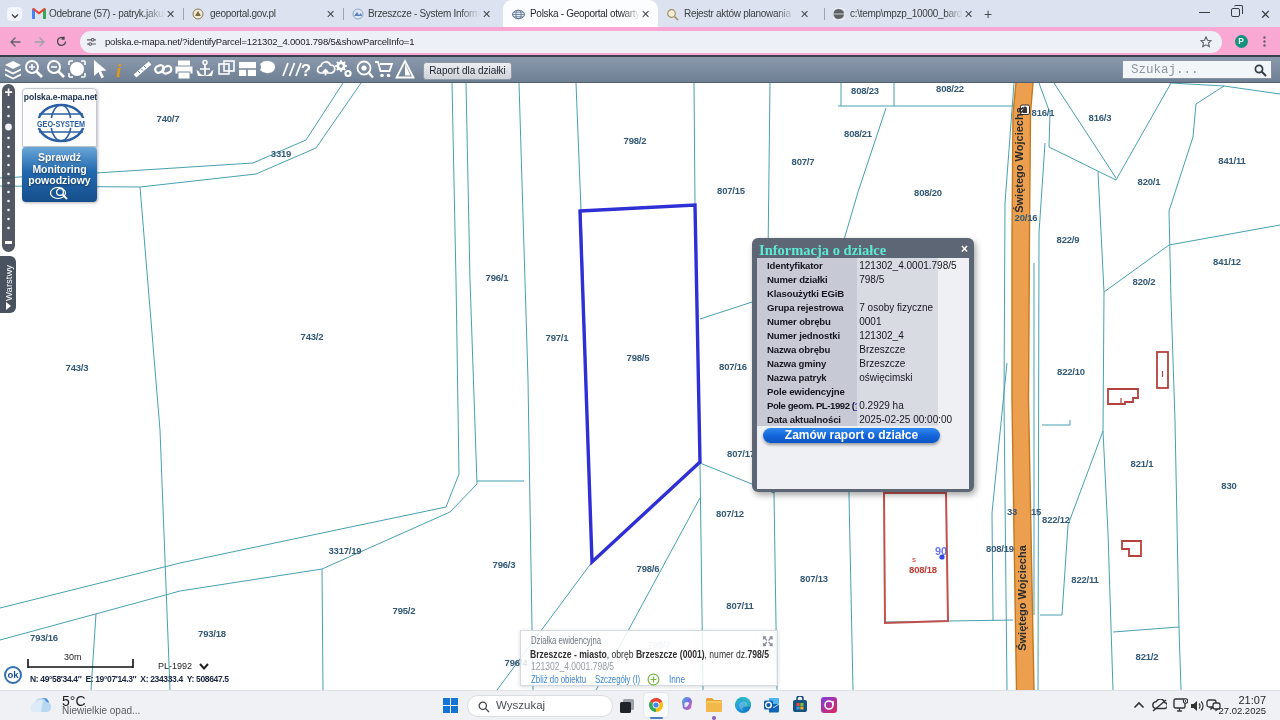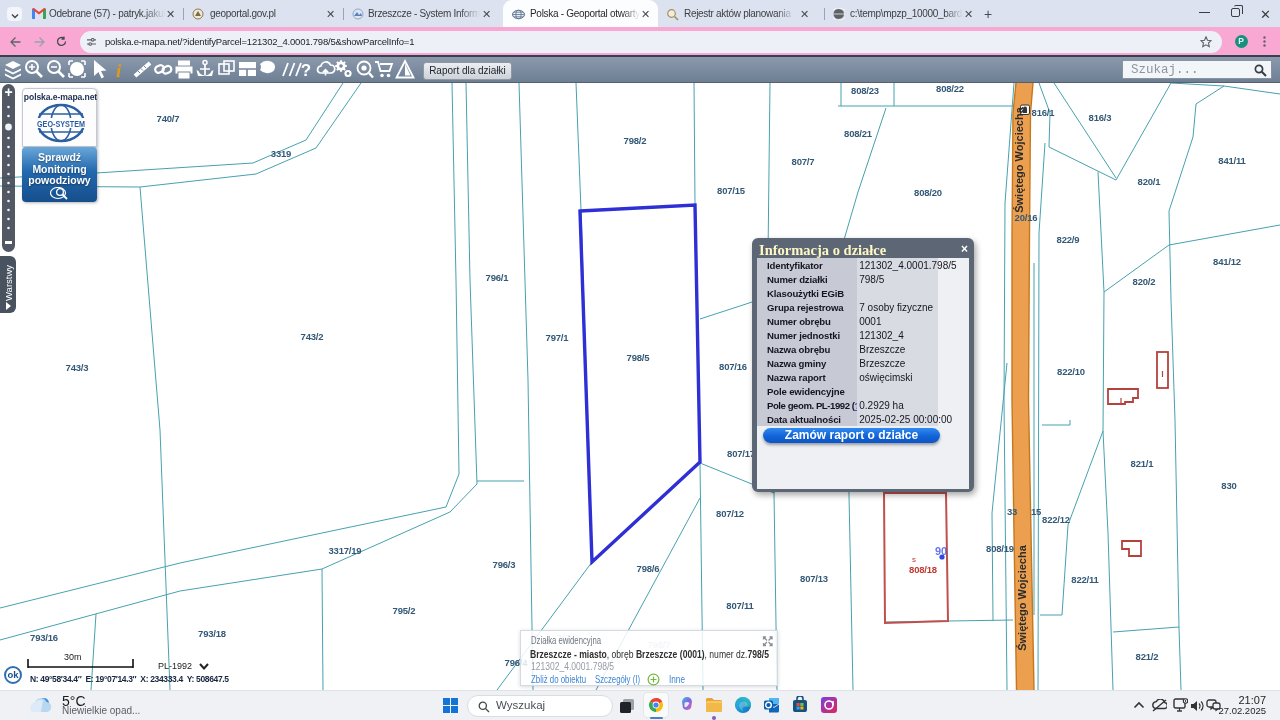--- a/index.html
+++ b/index.html
@@ -396,21 +396,21 @@
 <svg class="abs" style="left:27px;top:659px" width="108" height="10" viewBox="0 0 108 10">
     <path d="M1 0 V9 M1 8 H106 M106 0 V9" stroke="#111" stroke-width="1.6" fill="none"></path>
   </svg>
 <div class="abs" style="left:158px;top:661px;font-size:9px;color:#222;">PL-1992</div>
 <svg class="abs" style="left:198px;top:662px" width="12" height="9" viewBox="0 0 12 9">
     <path d="M2 2 L6 6.5 L10 2" stroke="#222" stroke-width="2" fill="none"></path>
   </svg>
 <div class="abs" style="left:30px;top:674px;font-size:8.5px;font-weight:bold;color:#17253f;letter-spacing:-0.35px;">N: 49°58′34.4″ &nbsp;E: 19°07′14.3″ &nbsp;X: 234333.4 &nbsp;Y: 508647.5</div>
 <div id="infopanel">
   <div class="abs" style="left:0;top:0;width:216px;height:17px;">
-    <span style="position:absolute;left:4px;top:1px;font-family:'Liberation Serif',serif;font-weight:bold;font-size:14.5px;color:#fef9c3;">Informacja o działce</span>
+    <span style="position:absolute;left:4px;top:1px;font-family:'Liberation Serif',serif;font-weight:bold;font-size:14.5px;color:#5eead4;">Informacja o działce</span>
     <span style="position:absolute;right:3px;top:1px;font-size:12px;font-weight:bold;color:#fff;">×</span>
   </div>
   <div class="abs" style="left:2px;top:17px;width:212px;height:231px;background:#eef0f4;">
     <table style="border-collapse:collapse;width:212px;font-size:10px;color:#15151f;table-layout:fixed;">
       <tbody id="ptb">
       <tr>
             <td>Identyfikator</td>
             <td>121302_4.0001.798/5</td>
           </tr>
       <tr>
@@ -435,21 +435,21 @@
           </tr>
       <tr>
             <td>Nazwa obrębu</td>
             <td>Brzeszcze</td>
           </tr>
       <tr>
             <td>Nazwa gminy</td>
             <td>Brzeszcze</td>
           </tr>
       <tr>
-            <td>Nazwa raport</td>
+            <td>Nazwa patryk</td>
             <td>oświęcimski</td>
           </tr>
       <tr>
             <td>Pole ewidencyjne</td>
             <td></td>
           </tr>
       <tr>
             <td style="letter-spacing:-0.45px;">Pole geom. PL-1992 (<span style="color:#4a4ae0;text-decoration:underline;">?</span>)</td>
             <td>0.2929 ha</td>
           </tr>

